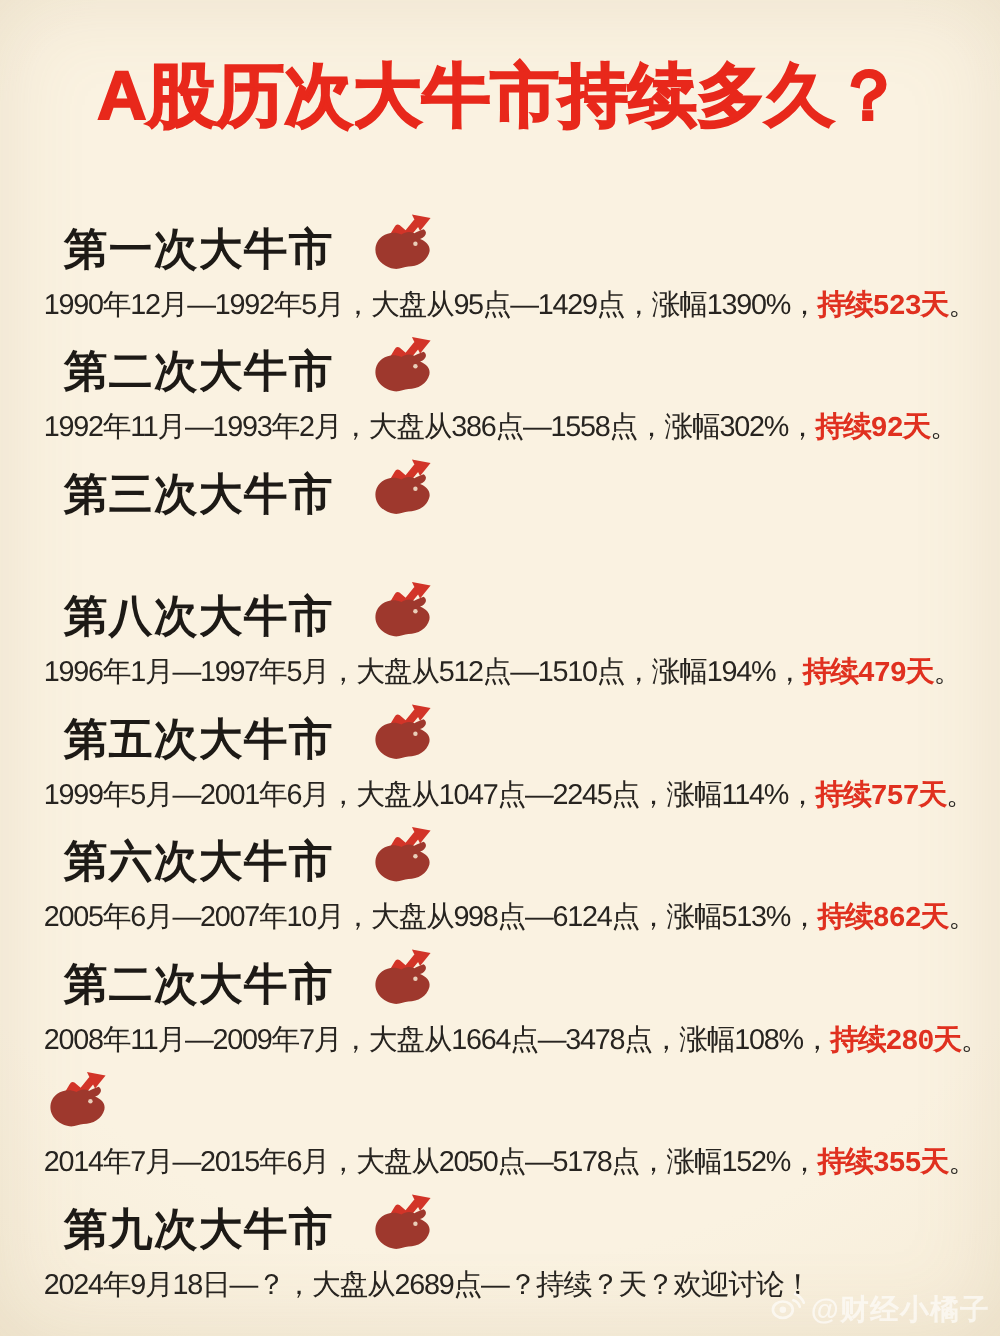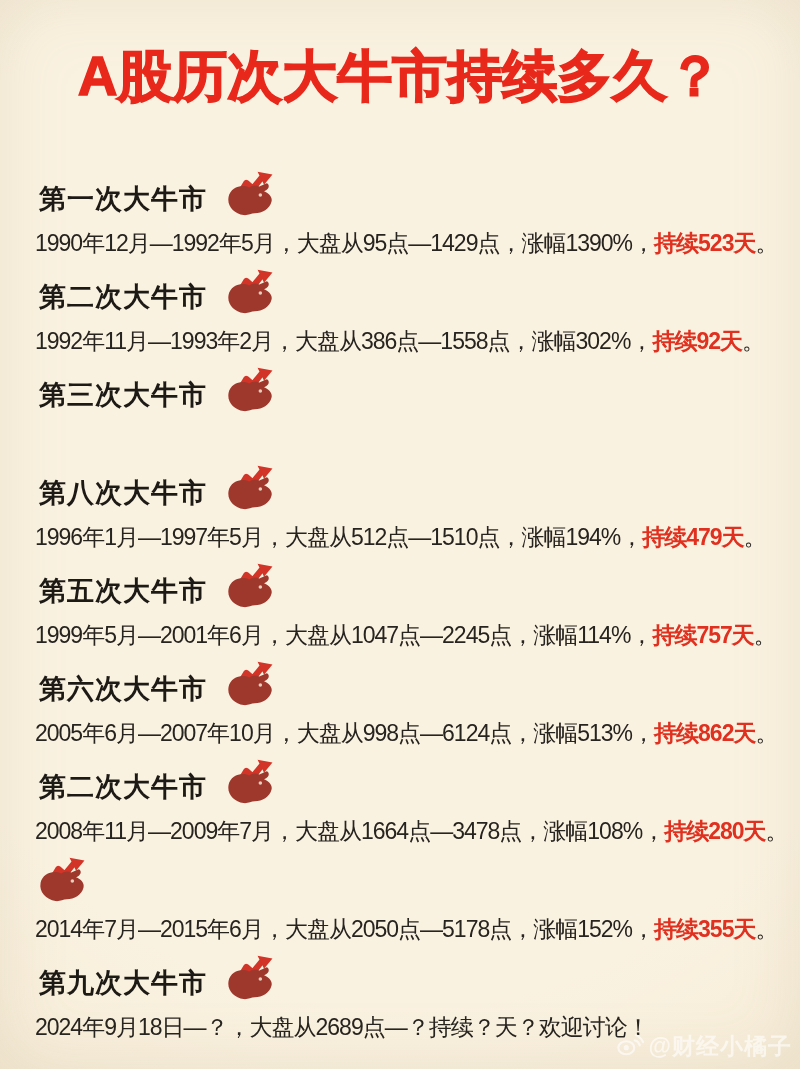--- a/index.html
+++ b/index.html
@@ -16,33 +16,33 @@
   .title{
     position:absolute;top:46px;left:0;width:100%;margin:0;
     text-align:center;font-size:55px;line-height:1.1;font-weight:900;
     color:#e8281b;-webkit-text-stroke:1.5px #e8281b;letter-spacing:0px;
     white-space:nowrap;
   }
   .sections{position:absolute;top:174px;left:35px;right:10px;}
   .section{height:98px;position:relative;}
   .heading-row{display:flex;align-items:center;gap:12px;height:50px;}
   .heading{
-    margin:4px;font-size:27px;font-weight:900;color:#1d1a16;
+    margin:16px;font-size:35px;font-weight:900;color:#1d1a16;
     letter-spacing:1px;white-space:nowrap;
   }
   .bull{display:inline-block;margin-top:-8px;}
   .bull svg{display:block;}
   .detail{
     margin:4px 0 0;font-size:23px;line-height:30px;color:#272420;
     letter-spacing:-1px;white-space:nowrap;
   }
-  .detail .hl{color:#e0301f;font-weight:700;}
+  .detail .hl{color:#e0301f;font-weight:700;font-family:Liberation Mono, monospace;}
   .watermark{
     position:absolute;right:8px;bottom:6px;
-    display:flex;gap:5px;
+    display:flex;align-items:center;gap:5px;
     color:rgba(255,255,255,0.62);font-size:23px;font-weight:700;
     letter-spacing:1px;
   }
   .watermark .wicon{display:inline-block;}
 </style>
 </head>
 <body>
 
 <div class="poster">
 

